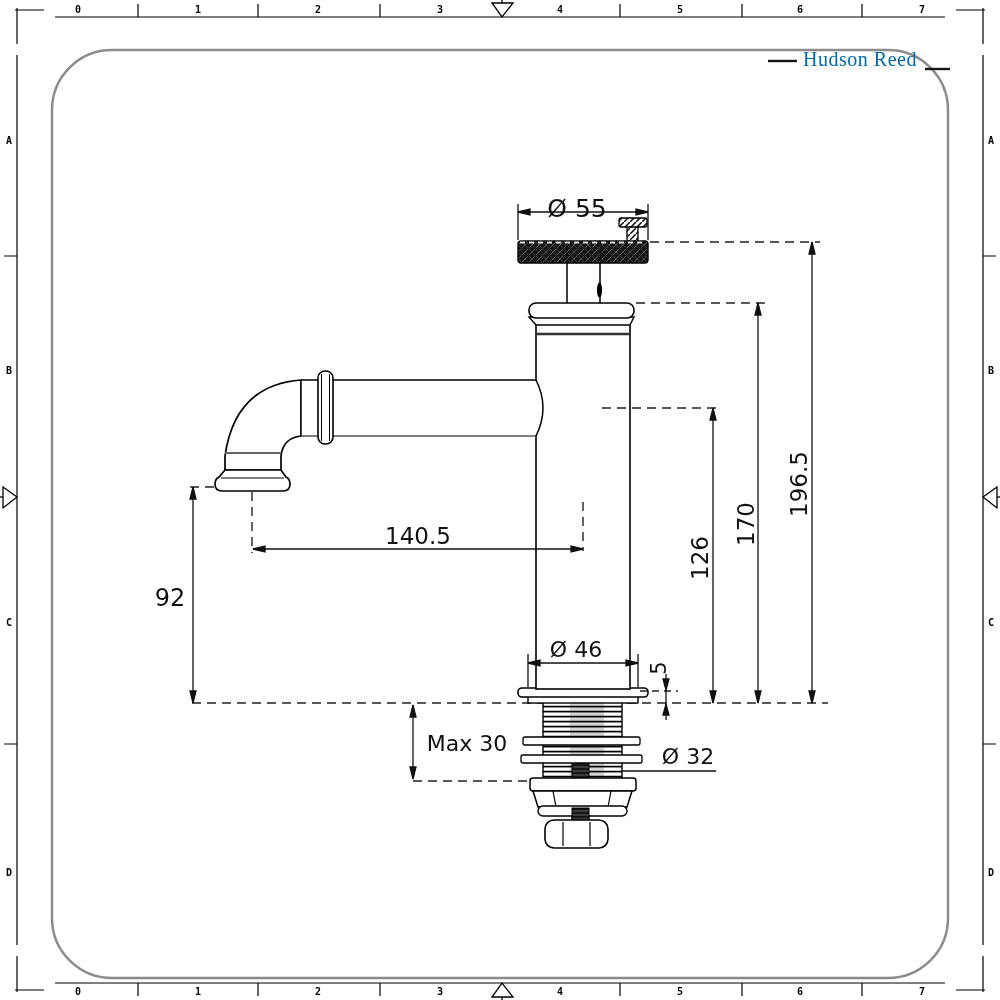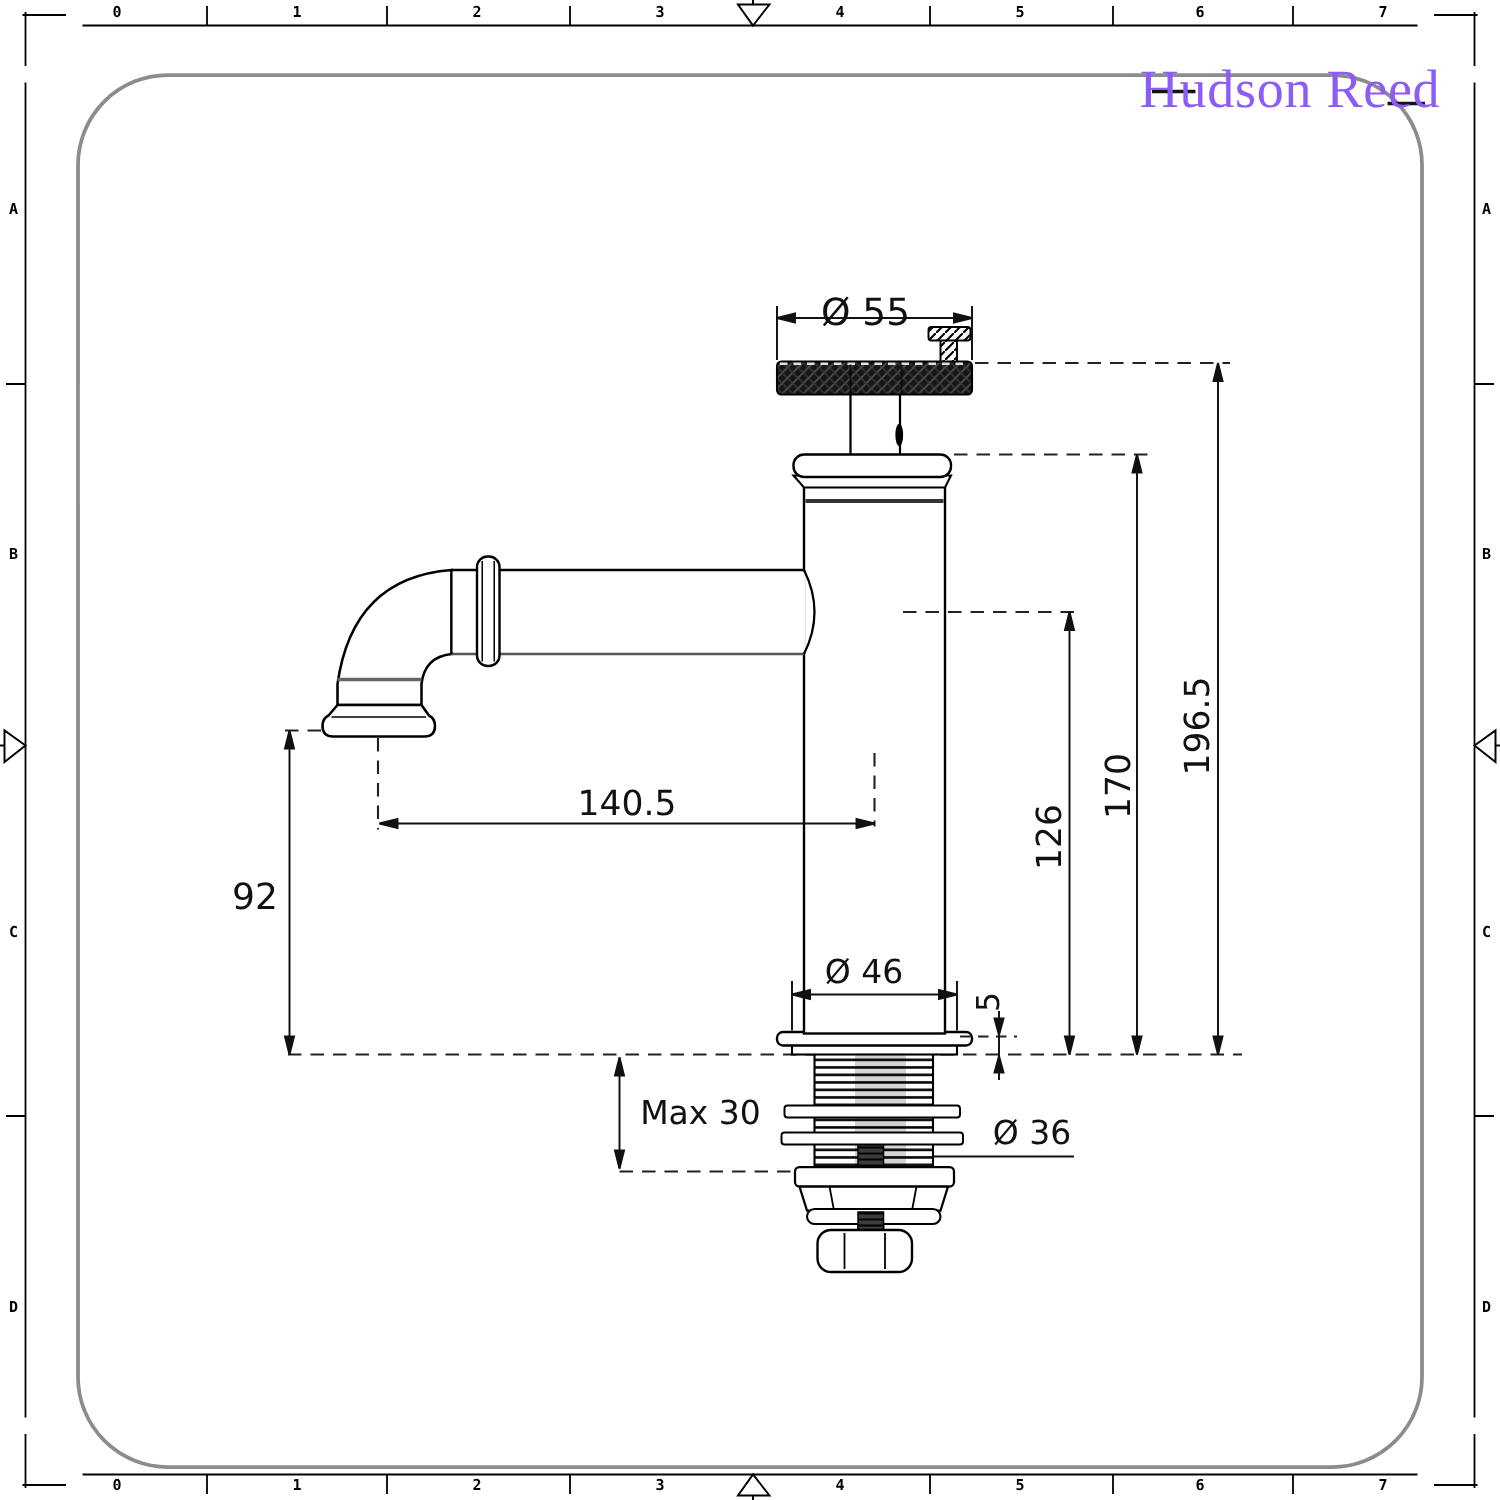--- a/index.html
+++ b/index.html
@@ -3,21 +3,21 @@
 <meta charset="utf-8">
 <style>
   html,body{margin:0;padding:0;background:#fff;}
   .canvas{position:relative;width:1000px;height:1000px;background:#fff;overflow:hidden;
           font-family:"DejaVu Sans","Liberation Sans",sans-serif;color:#111;}
   svg.linework{position:absolute;left:0;top:0;width:1000px;height:1000px;}
   .lbl{position:absolute;transform:translate(-50%,-50%);font-size:22px;font-weight:400;
        color:#111;white-space:nowrap;letter-spacing:0px;}
   .lbl.rot{transform:translate(-50%,-50%) rotate(-90deg);}
   .brand{position:absolute;transform:translate(-50%,-50%);
-         font-family:"Liberation Serif","DejaVu Serif",serif;font-size:36px;color:#8b5cf6;
+         font-family:"Liberation Serif","DejaVu Serif",serif;font-size:20px;color:#0369a1;
          white-space:nowrap;letter-spacing:0.5px;}
   .rlbl{position:absolute;transform:translate(-50%,-50%);
         font-family:"DejaVu Sans Mono","Liberation Mono",monospace;
         font-size:10px;font-weight:700;color:#000;}
 </style>
 </head>
 <body>
 
 <div class="canvas">
 
@@ -193,21 +193,21 @@
 
   <div class="lbl" style="left:577px;top:208px;font-size:25px;">Ø 55</div>
   <div class="lbl rot" style="left:799px;top:484px;font-size:23px;">196.5</div>
   <div class="lbl rot" style="left:746px;top:524px;font-size:23px;">170</div>
   <div class="lbl rot" style="left:700px;top:558px;font-size:23px;">126</div>
   <div class="lbl" style="left:418px;top:536px;font-size:23px;text-align:center;">140.5</div>
   <div class="lbl" style="left:170px;top:598px;font-size:24px;">92</div>
   <div class="lbl" style="left:576px;top:649px;">Ø 46</div>
   <div class="lbl rot" style="left:659px;top:668px;font-size:21px;">5</div>
   <div class="lbl" style="left:456px;top:743px;margin-left:11px;">Max 30</div>
-  <div class="lbl" style="left:688px;top:756px;">Ø 36</div>
+  <div class="lbl" style="left:688px;top:756px;">Ø 32</div>
 
   <span class="rlbl" style="left:78px;top:9px;">0</span>
   <span class="rlbl" style="left:198px;top:9px;">1</span>
   <span class="rlbl" style="left:318px;top:9px;">2</span>
   <span class="rlbl" style="left:440px;top:9px;">3</span>
   <span class="rlbl" style="left:560px;top:9px;">4</span>
   <span class="rlbl" style="left:680px;top:9px;">5</span>
   <span class="rlbl" style="left:800px;top:9px;">6</span>
   <span class="rlbl" style="left:922px;top:9px;">7</span>
 

